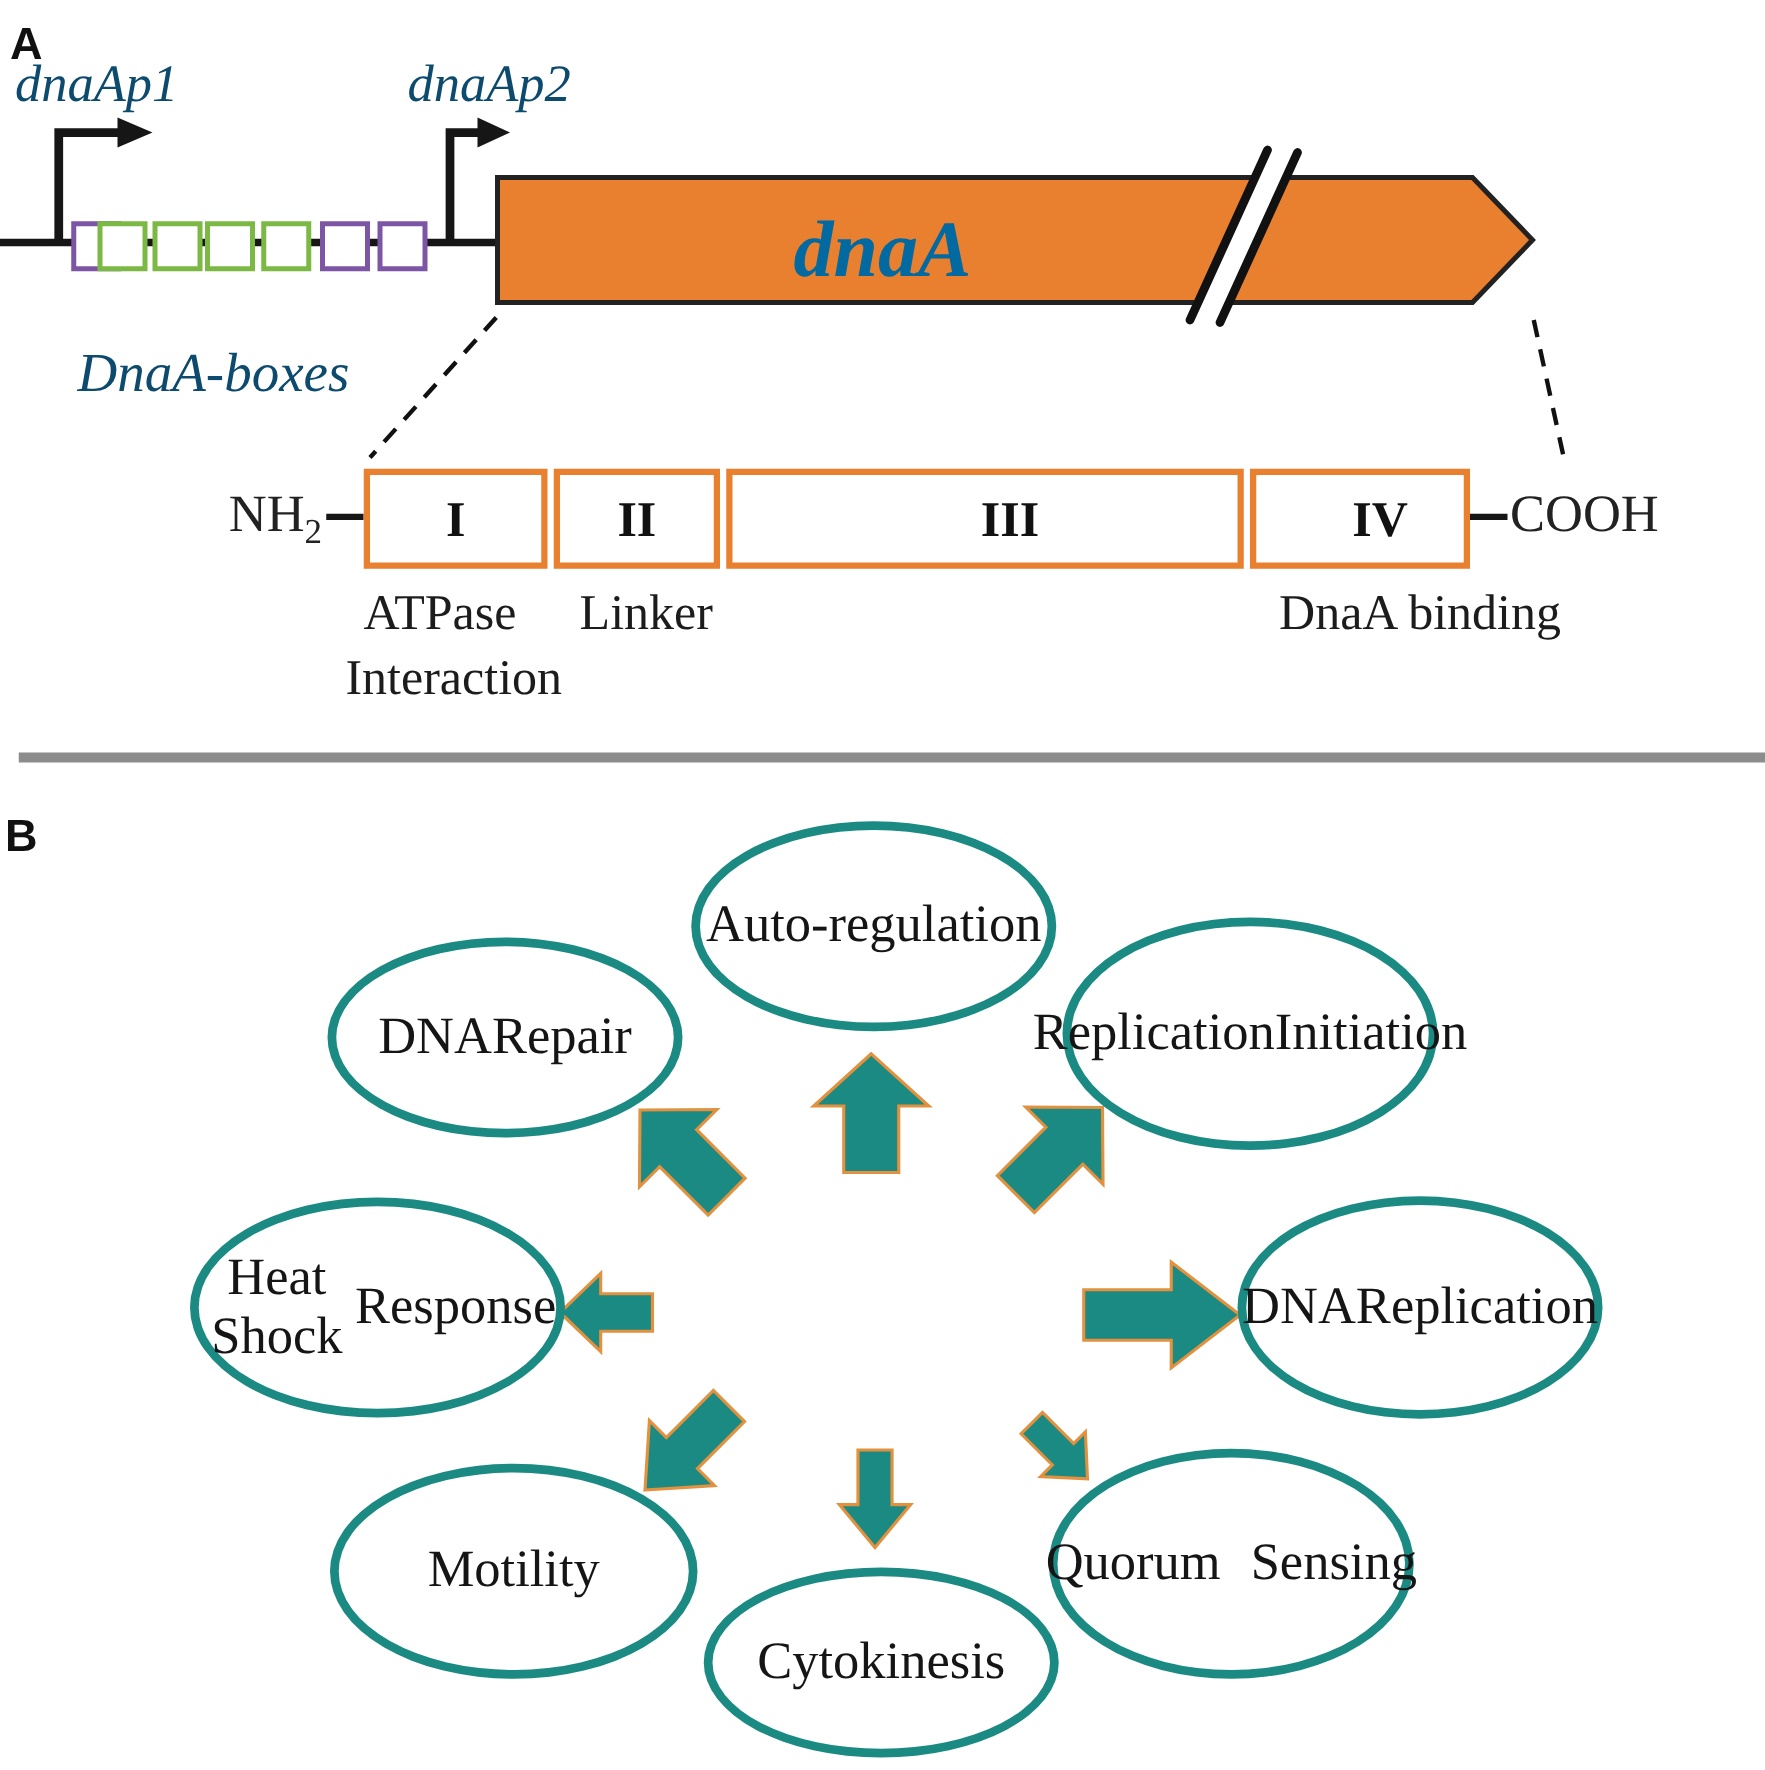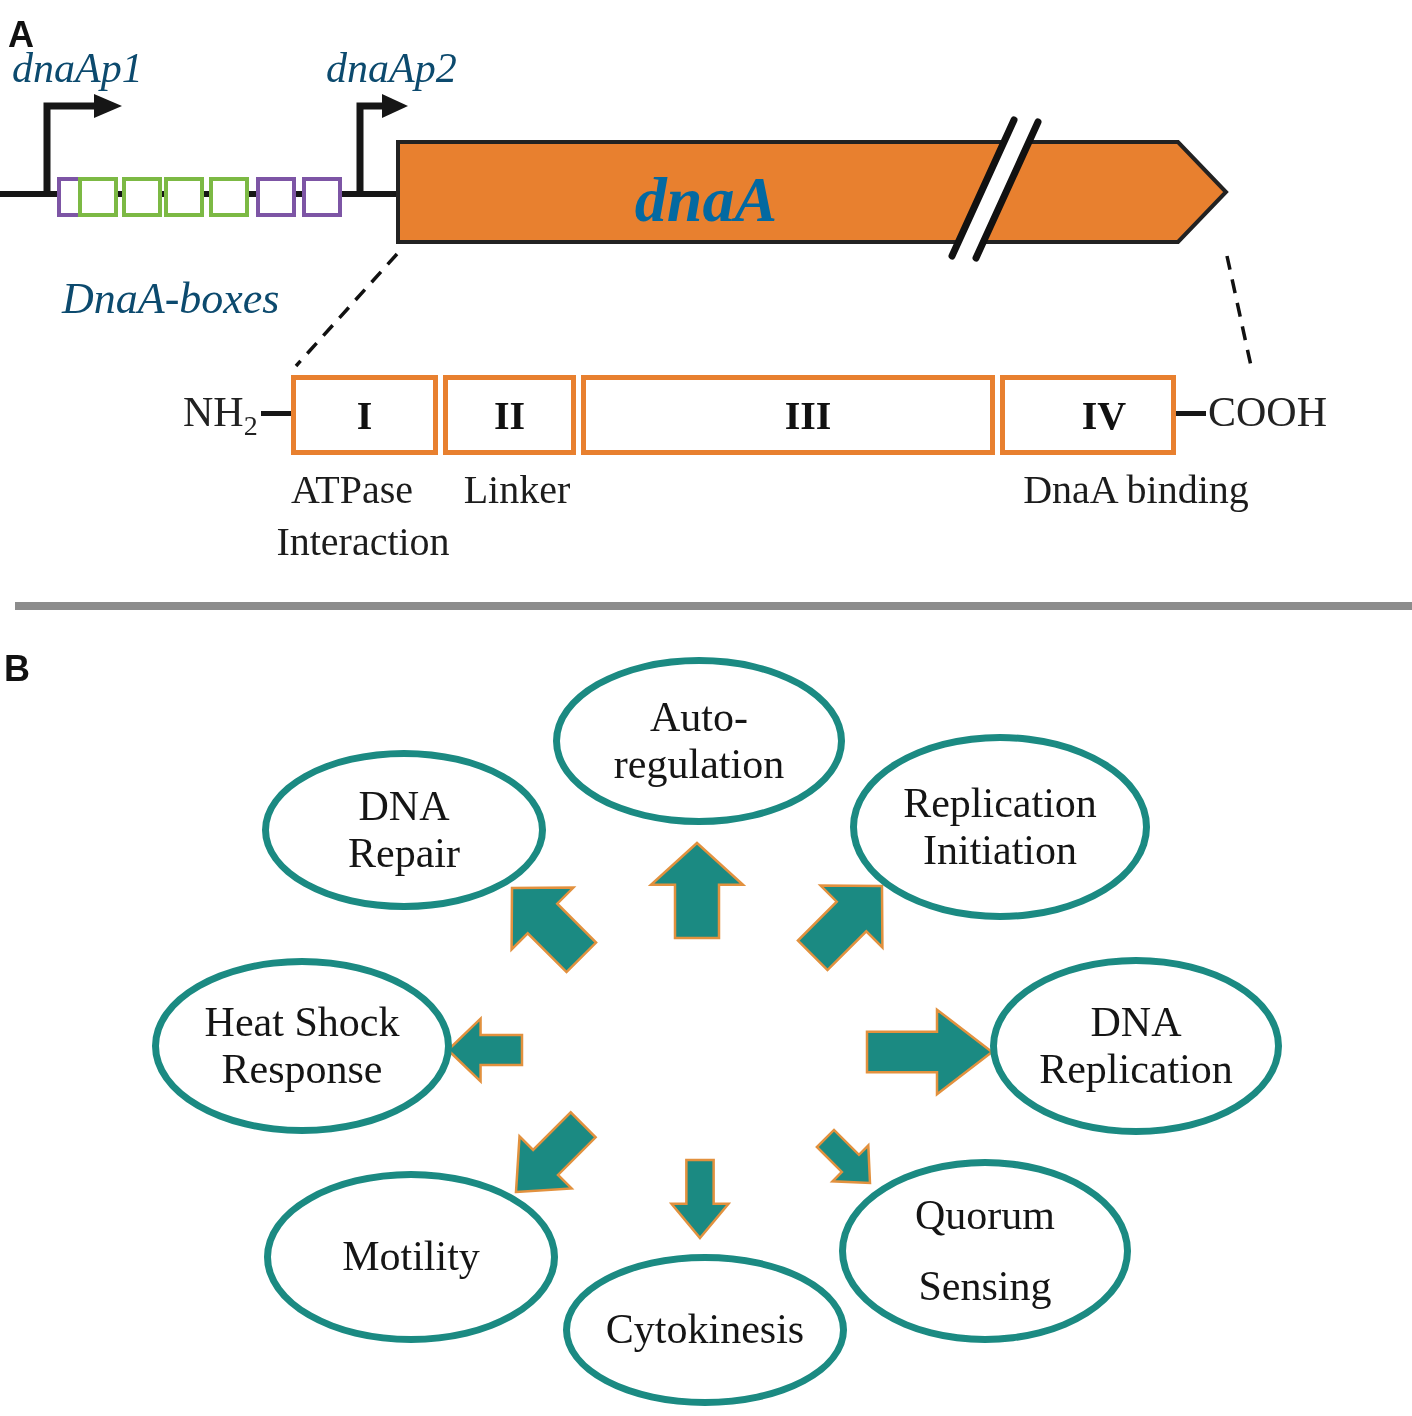--- a/index.html
+++ b/index.html
@@ -12,21 +12,21 @@
   .gene-label{font-style:italic;font-weight:bold;font-size:64px;color:#0369a1;transform:translateX(-50%);}
   .terminus{font-size:42px;color:#222;}
   .terminus sub{font-size:28px;}
   .tick{background:#161616;height:5px;}
   .dombox{position:absolute;top:375px;height:80px;border:5px solid #E8802F;background:#fff;
           box-sizing:border-box;display:flex;align-items:center;justify-content:center;
           font-weight:bold;font-size:40px;color:#111;}
   .domlabel{font-size:40px;color:#1c1c1c;transform:translateX(-50%);white-space:nowrap;}
   .divider{position:absolute;left:15px;right:0;top:602px;height:8px;background:#8C8C8C;}
   .node{position:absolute;border:7px solid #1B8A82;border-radius:50%;background:#fff;
-        box-sizing:border-box;display:flex;flex-direction:column;align-items:center;
+        box-sizing:border-box;display:flex;flex-direction:row;align-items:center;
         justify-content:center;text-align:center;font-size:42px;color:#151515;line-height:1.12;}
   .node span{display:block;}
   .center-ellipse{position:absolute;border-radius:50%;background:#E8802F;display:flex;
         flex-direction:column;align-items:center;justify-content:center;text-align:center;
         font-size:44px;color:#fff;line-height:1.15;}
   .center-ellipse span{display:block;}
   .tarrow{fill:#1B8A82;stroke:#E2913E;stroke-width:2.5px;}
   .dbox{fill:#ffffff;stroke-width:4px;}
   .dbox.green{stroke:#7CB944;}
   .dbox.purple{stroke:#7D55A5;}

